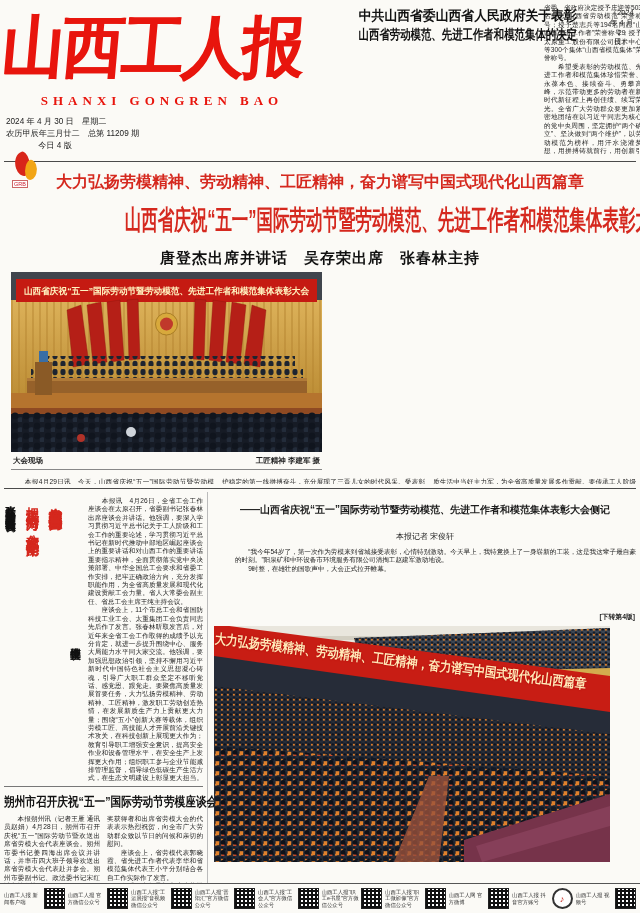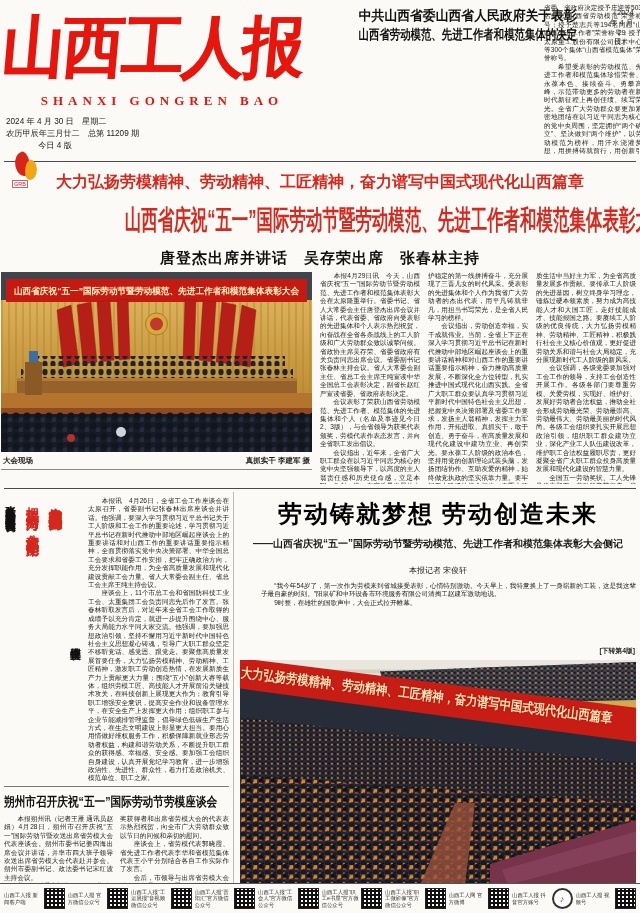--- a/index.html
+++ b/index.html
@@ -31,31 +31,31 @@
   .decision-date{font-size:7.5px;text-align:center;margin:4px 0 5px 0;color:#222;}
   .decision-cols{flex:1;display:flex;gap:8px;overflow:hidden;}
   .decision-cols .sm{width:101px;}
   .decision-col3{width:98px;flex:none;height:150px;}
   
   .banner{height:104px;padding-top:10px;text-align:center;overflow:hidden;}
   .kicker{font-size:16px;font-weight:900;color:#d5281e;letter-spacing:0;white-space:nowrap;}
   .bighead{font-size:27px;font-weight:900;color:#d5281e;white-space:nowrap;transform:scaleX(.61);transform-origin:center;margin-top:9px;letter-spacing:0;}
   .deck{font-size:15px;font-weight:600;color:#111;margin-top:11px;letter-spacing:1px;}
   
-  .main-story{display:flex;gap:8px;padding:6px 4px 4px 1px;height:222px;}
+  .main-story{display:flex;gap:8px;padding:6px 4px 4px 11px;height:222px;flex-direction:column;}
   .photo-block{width:311px;flex:none;}
   .photo1{position:relative;width:311px;height:180px;background:#caa64e;overflow:hidden;}
   .photo1 svg{position:absolute;inset:0;width:100%;height:100%;}
   .photo1-banner{position:absolute;top:9px;left:6px;width:299px;height:20px;display:flex;align-items:center;justify-content:center;color:#fff4c0;font-weight:700;font-size:9px;white-space:nowrap;transform:scaleX(.96);}
   .photo-cap{display:flex;justify-content:space-between;font-size:7.5px;font-weight:700;padding:4px 2px 3px 2px;border-bottom:1px solid #888;}
   .story-cols{flex:1;display:flex;gap:8px;height:212px;overflow:hidden;}
   .story-cols .sm{flex:1;}
   
   .middle{display:flex;height:393px;margin-top:3px;}
-  .mid-left{width:234px;flex:none;padding:5px 4px 0 4px;border-right:1px solid #bbb;display:flex;flex-direction:column;}
+  .mid-left{width:208px;flex:none;padding:5px 4px 0 4px;border-right:1px solid #bbb;display:flex;flex-direction:column;}
   .forum{display:flex;height:287px;gap:5px;}
   .vcol{writing-mode:vertical-rl;text-orientation:upright;height:285px;white-space:nowrap;}
   .forum-eyebrow{font-size:10.5px;font-weight:700;color:#111;letter-spacing:1px;}
   .forum-t1{font-size:13px;font-weight:900;color:#d5281e;letter-spacing:1.5px;}
   .forum-t2{font-size:13.5px;font-weight:900;color:#d5281e;letter-spacing:0.5px;}
   .forum-sub{font-size:10.5px;font-weight:700;color:#111;text-align:center;}
   .forum-body{flex:1;height:285px;}
   .shuozhou{margin-top:4px;border-top:1px solid #777;padding-top:5px;}
   .shuozhou h3{font-size:13px;font-weight:900;color:#111;white-space:nowrap;transform:scaleX(.82);transform-origin:left center;margin:1px 0 4px 0;}
   .shuozhou-cols{display:flex;gap:7px;height:70px;}
@@ -175,21 +175,21 @@
           <rect x="28" y="79" width="9" height="11" fill="#3a6ea5"></rect>
           <rect y="142" width="311" height="38" fill="#161b25"></rect>
           <rect y="140" width="311" height="40" fill="url(#crowd)"></rect>
           <circle cx="120" cy="160" r="5" fill="#cfd4da"></circle>
           <circle cx="70" cy="166" r="4" fill="#b03228"></circle>
         </svg>
         <div class="photo1-banner">山西省庆祝“五一”国际劳动节暨劳动模范、先进工作者和模范集体表彰大会</div>
       </div>
       <figcaption class="photo-cap">
         <span>大会现场</span>
-        <span>真抓实干 李建军 摄</span>
+        <span>工匠精神 李建军 摄</span>
       </figcaption>
     </figure>
     <div class="story-cols">
       <div class="sm">　　本报4月29日讯　今天，山西省庆祝“五一”国际劳动节暨劳动模范、先进工作者和模范集体表彰大会在太原隆重举行。省委书记、省人大常委会主任唐登杰出席会议并讲话，代表省委、省政府向受表彰的先进集体和个人表示热烈祝贺，向奋战在全省各条战线上的工人阶级和广大劳动群众致以诚挚问候。省政协主席吴存荣、省委省政府有关负责同志出席会议。省委副书记张春林主持会议。省人大常委会副主任、省总工会主席王纯宣读中华全国总工会表彰决定，副省长赵红严宣读省委、省政府表彰决定。
 　　会议表彰了荣获山西省劳动模范、先进工作者、模范集体的先进集体和个人（名单及事迹见今日2、3版），与会省领导为获奖代表颁奖，劳模代表作表态发言，并向全省职工发出倡议。
 　　会议指出，近年来，全省广大职工群众在以习近平同志为核心的党中央坚强领导下，以高度的主人翁责任感和历史使命感，立足本职，争创一流，在高质量发展的主战场建功立业，在维</div>
       <div class="sm">护稳定的第一线拼搏奋斗，充分展现了三晋儿女的时代风采。受表彰的先进集体和个人作为我省广大劳动者的杰出代表，用平凡铸就非凡，用担当书写荣光，是全省人民学习的榜样。
 　　会议指出，劳动创造幸福，实干成就伟业。当前，全省上下正在深入学习贯彻习近平总书记在新时代推动中部地区崛起座谈会上的重要讲话精神和对山西工作的重要讲话重要指示精神，奋力推动高质量发展，不断深化全方位转型，扎实推进中国式现代化山西实践。全省广大职工群众要认真学习贯彻习近平新时代中国特色社会主义思想，把握党中央决策部署及省委工作要求，发扬主人翁精神，发挥主力军作用，开拓进取、真抓实干，敢于创造、勇于奋斗，在高质量发展和现代化建设中建功立业、再创荣光。要永葆工人阶级的政治本色，坚持用党的创新理论武装头脑，发扬团结协作、互助友爱的精神，始终做党执政的坚实依靠力量。要牢记工人阶级的使命担当，在重大项目建设中挑大梁，在攻克技术难关中担重任，在创造高品</div>
       <div class="sm">质生活中当好主力军，为全省高质量发展多作贡献。要传承工人阶级的先进基因，树立终身学习理念，锤炼过硬本领素质，努力成为高技能人才和大国工匠，走好技能成才、技能报国之路。要赓续工人阶级的优良传统，大力弘扬劳模精神、劳动精神、工匠精神，积极践行社会主义核心价值观，更好促进劳动关系和谐与社会大局稳定，充分展现新时代工人阶级的新风采。
 　　会议强调，各级党委要加强对工会工作的领导，支持工会创造性开展工作。各级各部门要尊重劳模、关爱劳模，实现好、维护好、发展好劳动者合法权益，推动全社会形成劳动最光荣、劳动最崇高、劳动最伟大、劳动最美丽的时代风尚。各级工会组织要扎实开展思想政治引领，组织职工群众建功立业，深化产业工人队伍建设改革，维护职工合法权益履职尽责，更好凝聚全省广大职工群众投身高质量发展和现代化建设的智慧力量。
@@ -217,21 +217,20 @@
 　　姜四海对受表彰的全国五一劳动</div>
           <div class="sm">奖获得者和出席省劳模大会的代表表示热烈祝贺，向全市广大劳动群众致以节日的问候和亲切的慰问。
 　　座谈会上，省劳模代表郭晓霞、省先进工作者代表李华和省模范集体代表王小平分别结合各自工作实际作了发言。
 　　会后，市领导与出席省劳模大会的全体人员一一握手，欢送劳模代表团一行满怀信心赴并参会。</div>
         </div>
       </article>
     </div>
 
     <div class="mid-right">
       <article class="feature">
-        <h2 class="feature-title">劳动铸就梦想 劳动创造未来</h2>
         <div class="feature-sub">——山西省庆祝“五一”国际劳动节暨劳动模范、先进工作者和模范集体表彰大会侧记</div>
         <div class="feature-byline">本报记者 宋俊轩</div>
         <div class="feature-cols">
           <div class="sm">　　4月29日，山西省庆祝“五一”国际劳动节暨劳动模范、先进工作者和模范集体表彰大会在太原工人文化宫隆重举行。在醒目的标语中，在飘扬的红旗下，来自我省各条战线的503名劳动模范、194名先进工作者、300个模范集体代表来到太原工人文化宫，他们满怀学习楷模、技能成才的</div>
           <div class="sm">一线职工，既有勇攀高峰、成果丰硕的科技工作者，也有扎根讲台、为国育才的人民教师，还有迎来送往、默默付出的新就业形态劳动者……他们奋斗在自己的工作岗位上，磨炼技能、默默耕耘，汇聚起助力产业转型发展、推动山西高质量发展的磅礴合力。</div>
           <div class="sm">　　会场布置庄重，气氛热烈，主席台两侧的大屏上“劳动最光荣 劳动最崇高 劳动最伟大 劳动最美丽”的标语格外醒目。主席台下，身披绶带、胸戴红花的劳动模范、先进工作者和模范集体代表早已整齐就座。</div>
           <div class="fcol4">
             <div class="sm">　　“我今年54岁了，第一次作为劳模来到省城接受表彰，心情特别激动。今天早上，我特意换上了一身崭新的工装，这是我这辈子最自豪的时刻。”阳泉矿和中环设备市环境服务有限公司清掏工赵建军激动地说。
 　　9时整，在雄壮的国歌声中，大会正式拉开帷幕。</div>
             <div class="continued">[下转第4版]</div>

